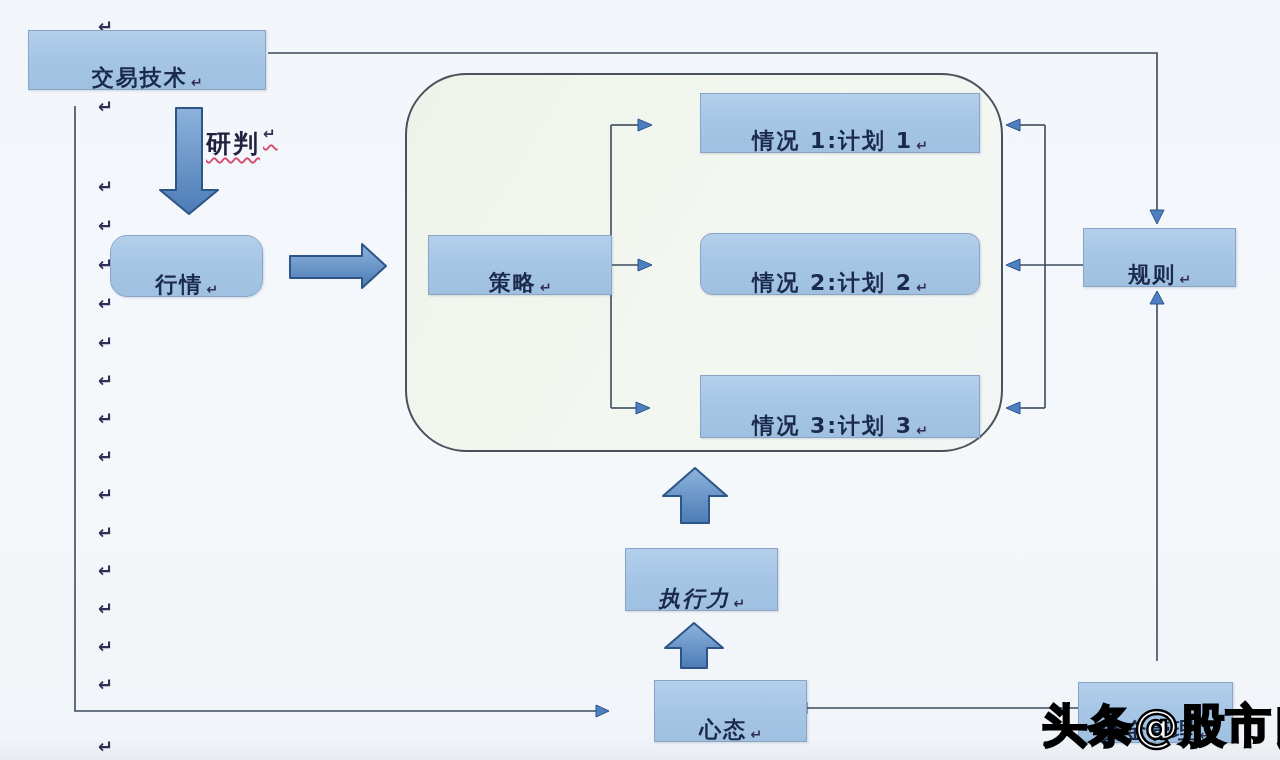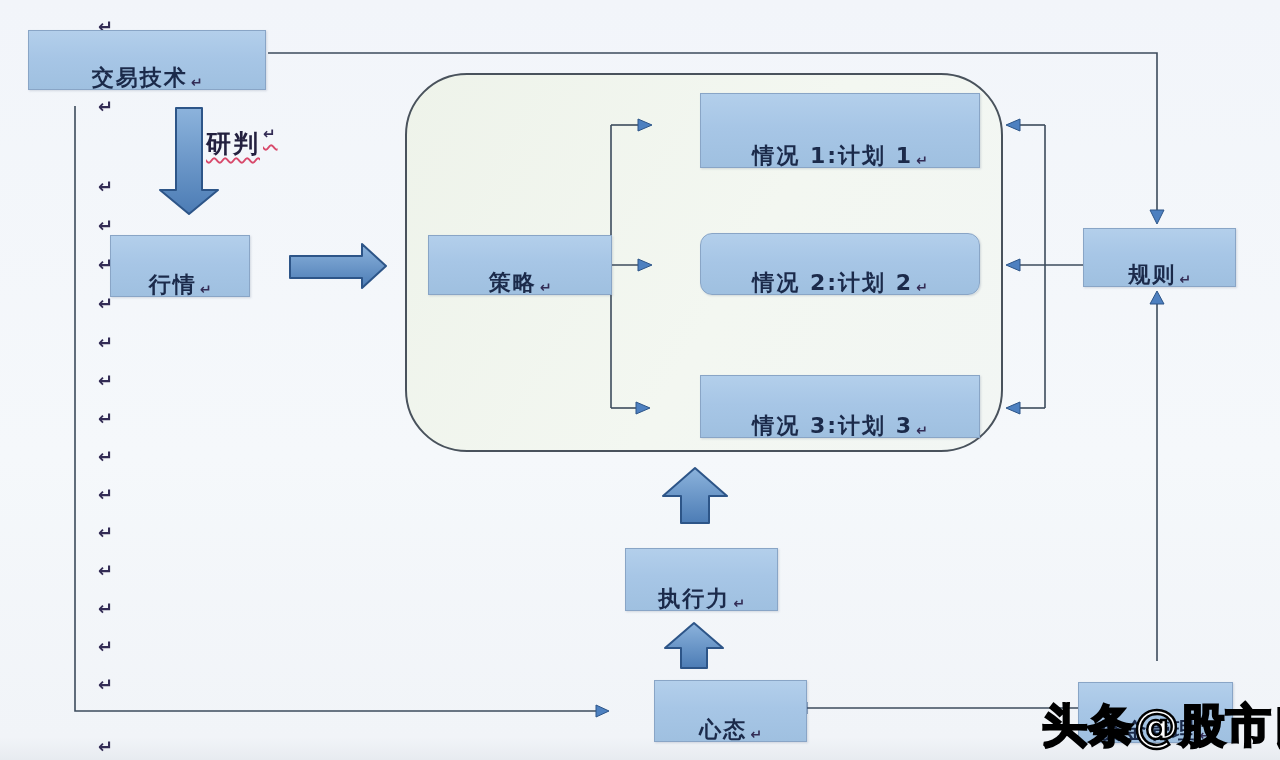--- a/index.html
+++ b/index.html
@@ -43,27 +43,27 @@
   .mark{
     color:var(--pilcrow-color);
     font-size:14px;
     font-weight:700;
     margin-left:3px;
     white-space:nowrap;
     line-height:1;
   }
   
   .b-trading{left:28px;top:30px;width:238px;height:60px;}
-  .b-market{left:110px;top:235px;width:140px;height:62px;}
+  .b-market{left:110px;top:235px;width:153px;height:62px;border-radius:17px;}
   .b-strategy{left:428px;top:235px;width:184px;height:60px;}
-  .b-case1{left:700px;top:93px;width:280px;height:75px;}
+  .b-case1{left:700px;top:93px;width:280px;height:60px;}
   .b-case2{left:700px;top:233px;width:280px;height:62px;border-radius:12px;}
   .b-case3{left:700px;top:375px;width:280px;height:63px;}
   .b-rules{left:1083px;top:228px;width:153px;height:59px;}
-  .b-execution{left:625px;top:548px;width:153px;height:63px;}
+  .b-execution{left:625px;top:548px;width:153px;height:63px;font-style:italic;}
   .b-mindset{left:625px;top:680px;width:153px;height:62px;margin-left:29px;}
   .b-money{left:1078px;top:682px;width:155px;height:61px;}
   
   .judgment{
     position:absolute;left:206px;top:127px;
     font-size:25px;font-weight:600;letter-spacing:2px;
     color:var(--judgment-text);
     text-decoration:underline wavy var(--judgment-underline) 2px;
     text-underline-offset:5px;
     z-index:4;

